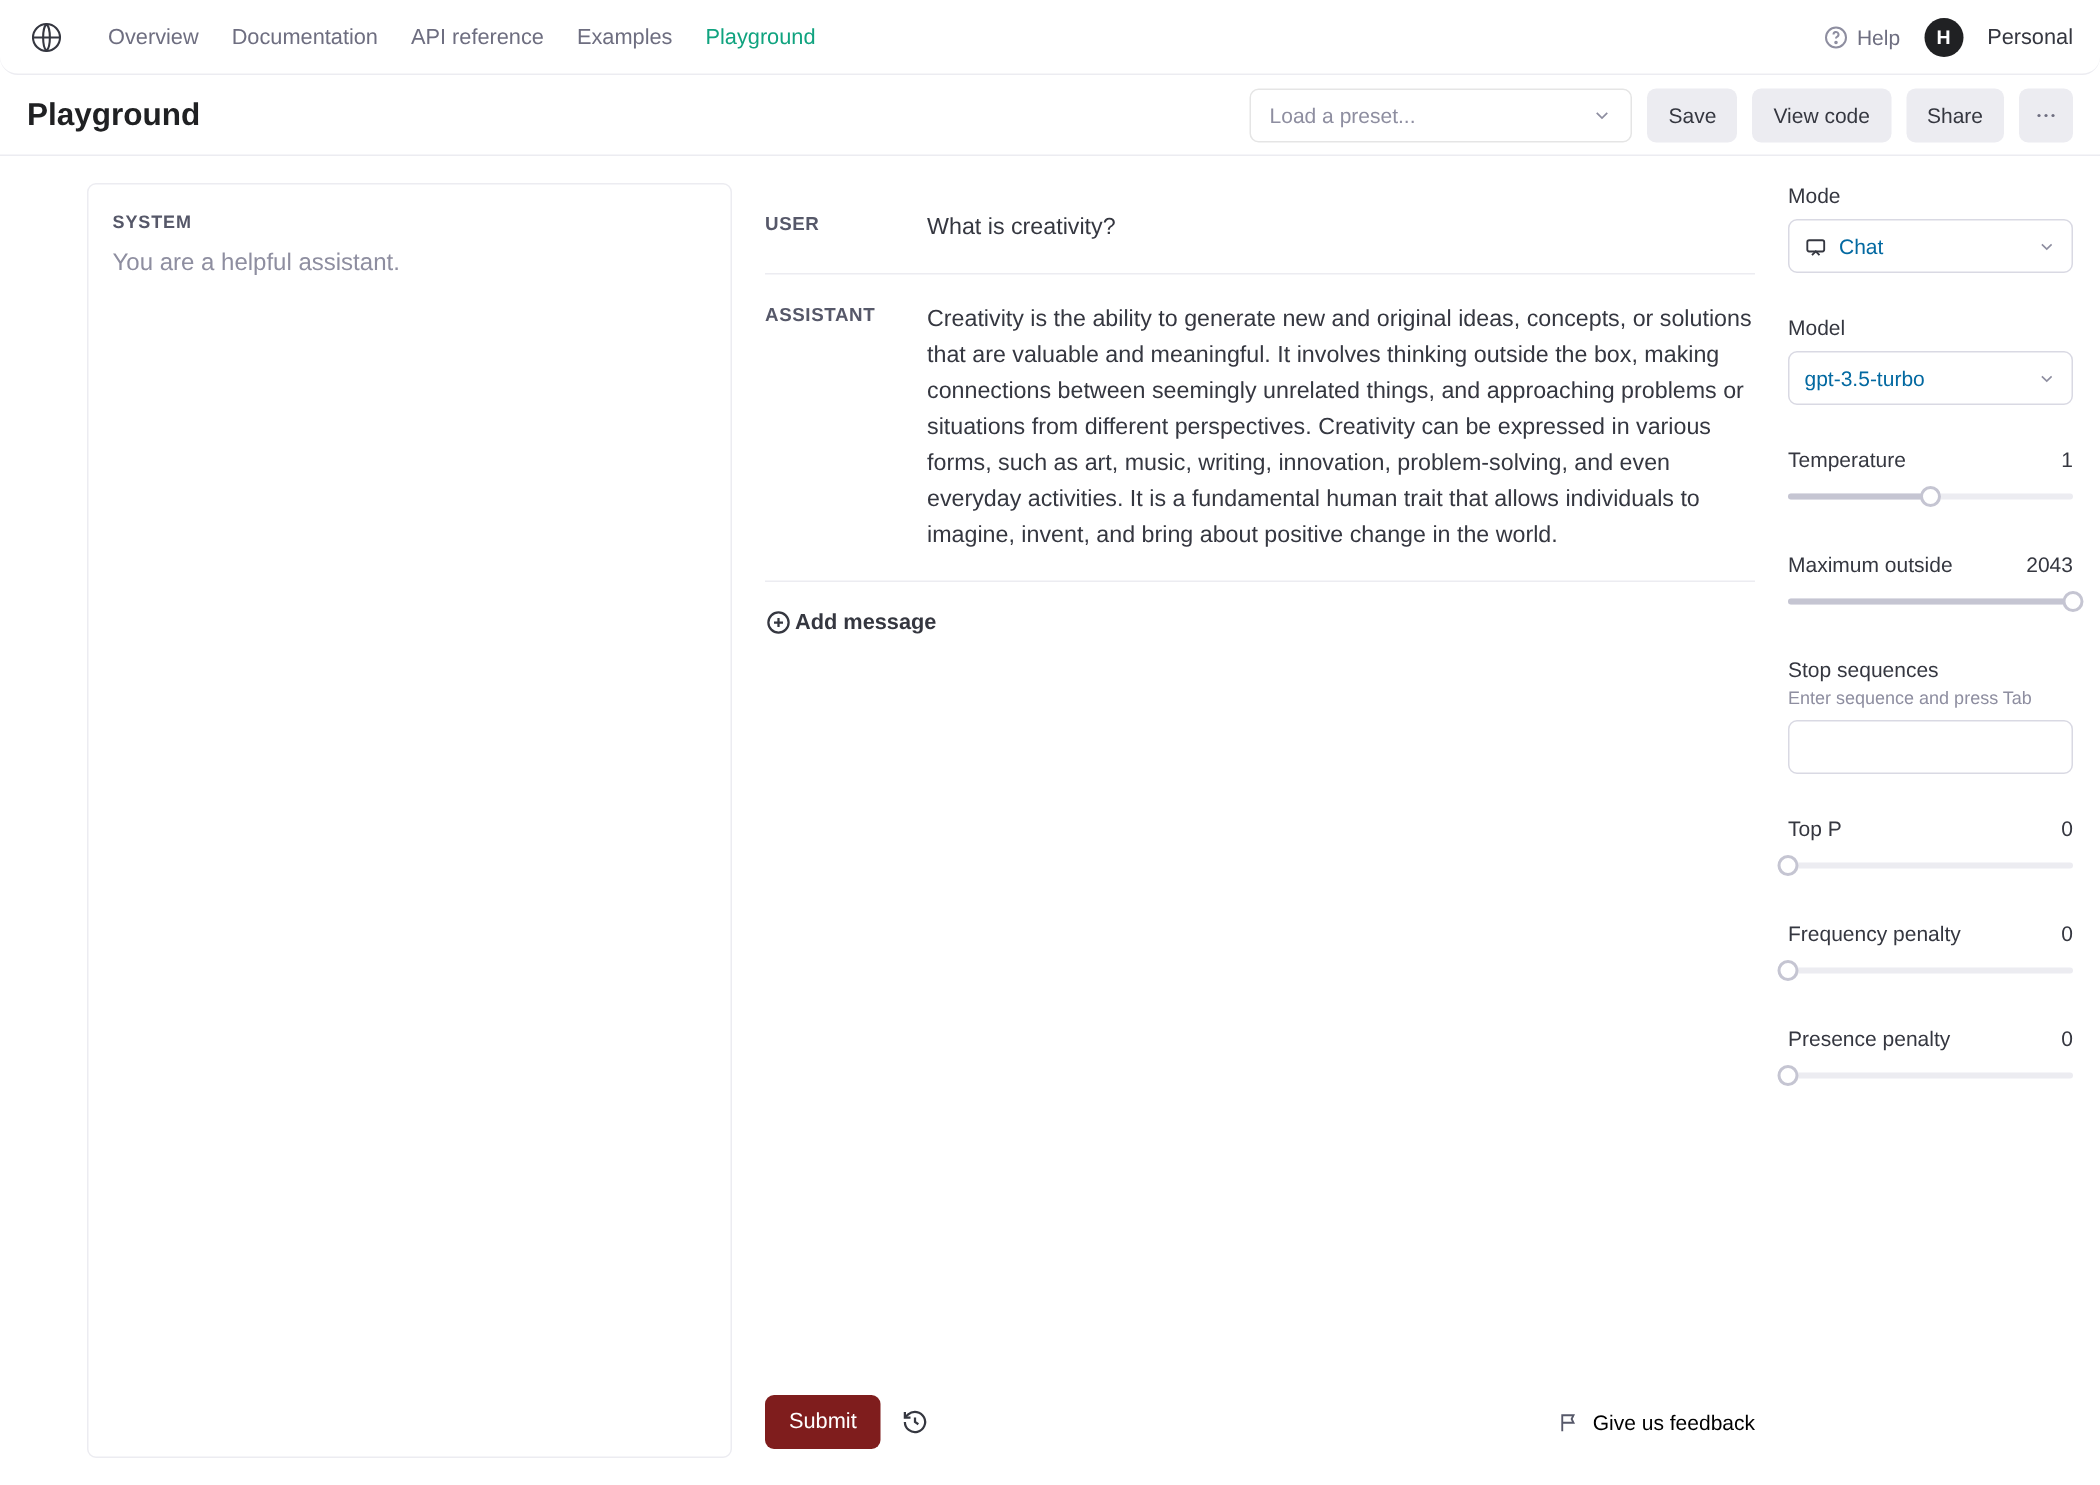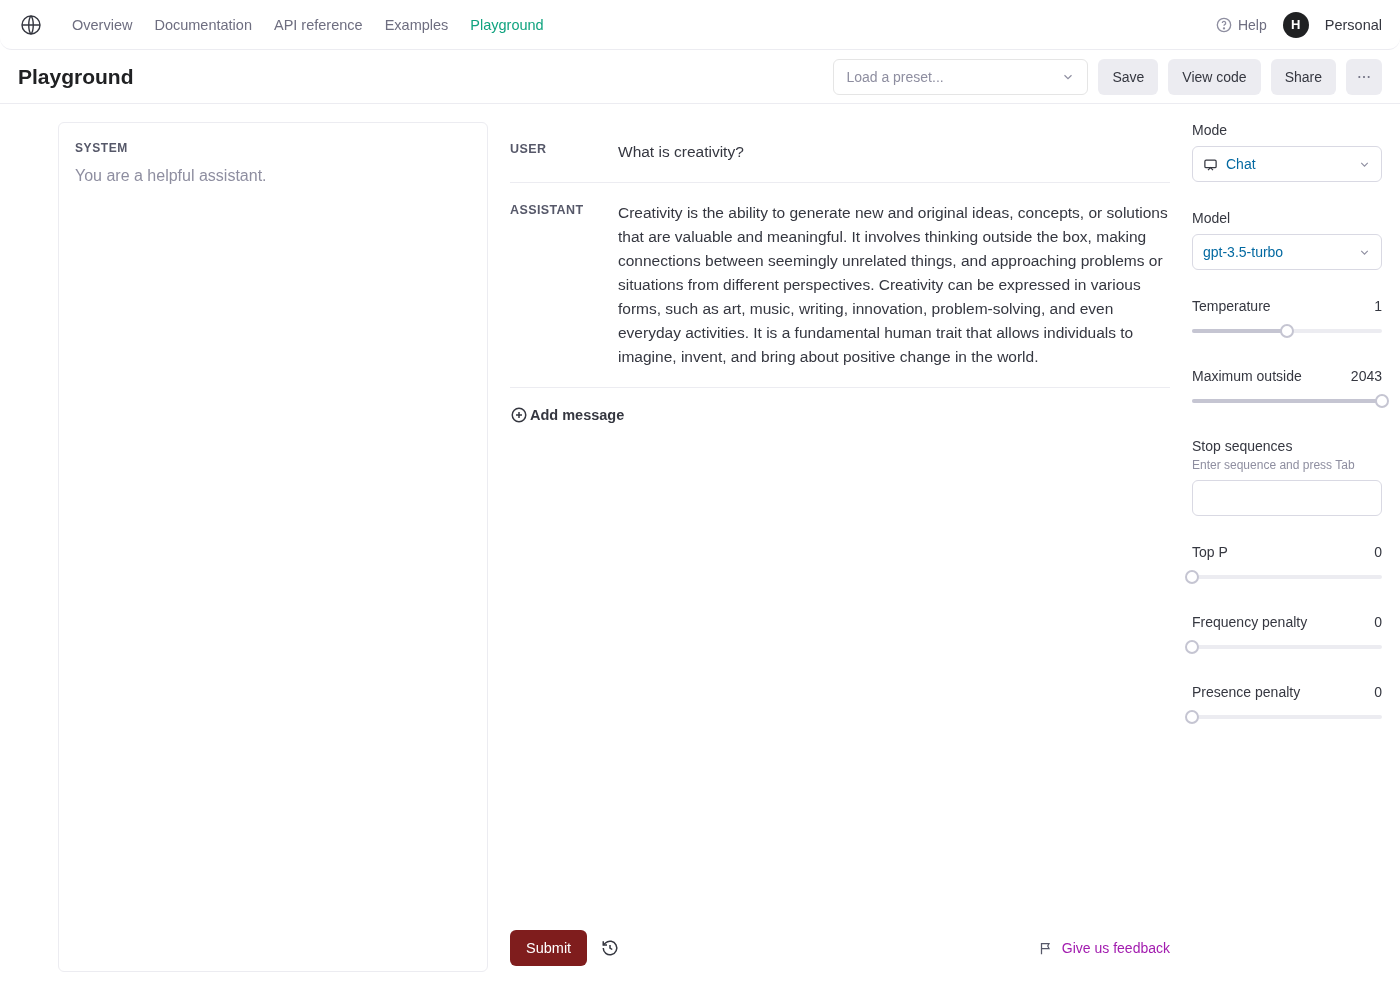--- a/index.html
+++ b/index.html
@@ -51,21 +51,21 @@
   
   .chat-area { flex:1; display:flex; flex-direction:column; position:relative;}
   .messages { flex:1; overflow:auto; }
   .msg-row { display:flex; padding:18px 0; border-bottom:1px solid #ececf1; gap:28px; }
   .msg-role { width:80px; font-size:12.5px; font-weight:700; letter-spacing:0.4px; color:#565869; padding-top:2px;}
   .msg-content { flex:1; color:#353740; font-size:15.5px; line-height:1.55; }
   .add-msg-row { display:flex; align-items:center; gap:2px; padding:18px 0; cursor:pointer;}
   .add-msg-label { font-weight:600; color:#353740; font-size:14.5px;}
   .chat-footer { display:flex; align-items:center; gap:14px; padding-top:12px; padding-bottom:6px;}
   .btn-submit { height:36px; padding:0 16px; background:#7f1d1d; color:#fff; border:none; border-radius:6px; font-size:14.5px; font-weight:500; cursor:pointer;}
-  .feedback { margin-left:auto; display:flex; align-items:center; gap:8px; color:#a21caf; cursor:pointer; font-size:14px;}
+  .feedback { margin-left:auto; display:flex; align-items:center; gap:8px; color:#000000; cursor:pointer; font-size:14px;}
   
   .config { width:190px; display:flex; flex-direction:column; gap:28px;}
   .cfg-group { display:flex; flex-direction:column; gap:8px;}
   .cfg-label { font-size:14px; color:#353740; }
   .cfg-label-row { display:flex; justify-content:space-between; align-items:center;}
   .cfg-value { font-size:14px; color:#353740;}
   .cfg-select { height:36px; border:1px solid #d9d9e3; border-radius:6px; padding:0 10px; display:flex; align-items:center; justify-content:space-between; cursor:pointer; font-size:14px; color:#0369a1;}
   .cfg-select .select-left { display:flex; align-items:center; gap:8px;}
   .slider { position:relative; height:18px; display:flex; align-items:center; cursor:pointer;}
   .slider-track { position:absolute; left:0; right:0; height:4px; background:#ececf1; border-radius:2px;}

